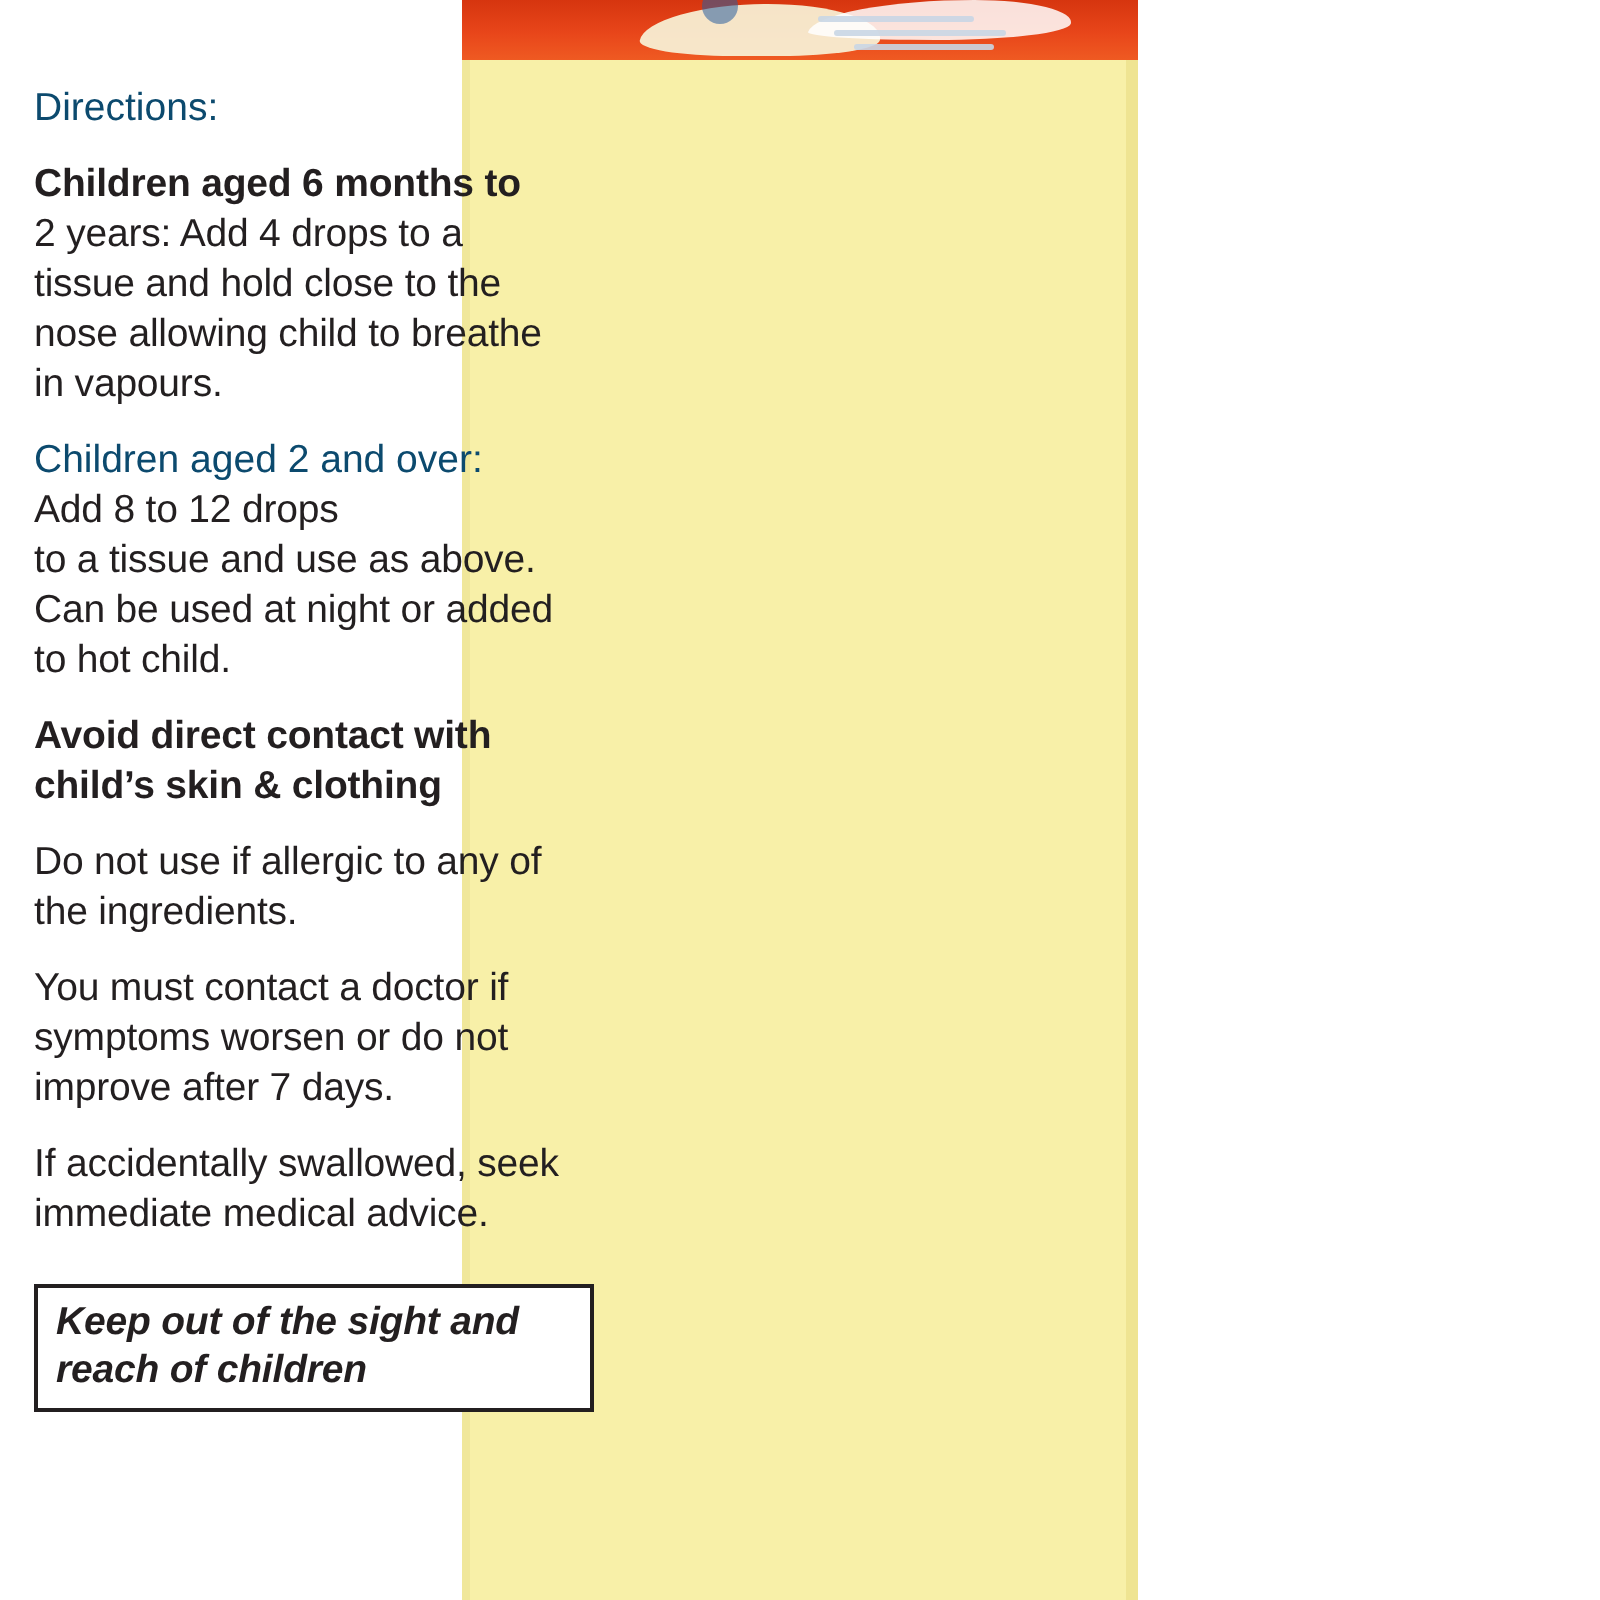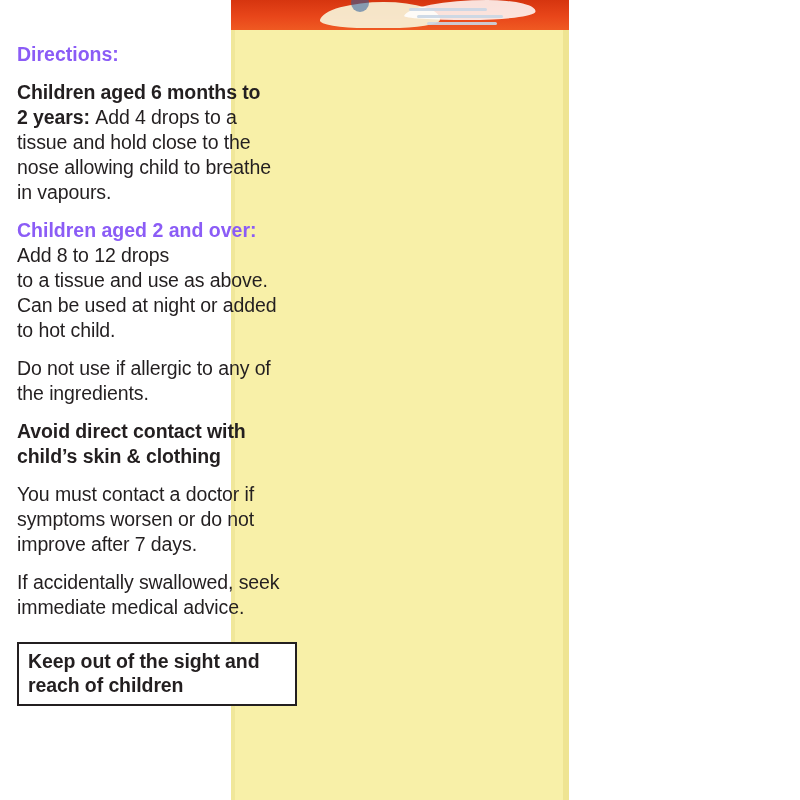--- a/index.html
+++ b/index.html
@@ -109,39 +109,40 @@
     color: #231f20;
     font-size: 19.5px;
     line-height: 25px;
     letter-spacing: -0.1px;
     white-space: pre-wrap;
   }
   .line.bold {
     font-weight: bold;
   }
   .heading {
-    color: #8b5cf6;
+    color: #0c4a6e;
     font-size: 19.5px;
     line-height: 25px;
-    font-weight: bold;
+    font-weight: normal;
   }
   .inline-lead {
-    font-weight: bold;
+    font-weight: normal;
   }
   .boxed {
     margin-top: 22px;
     margin-bottom: 22px;
     border: 2px solid #231f20;
     background: #ffffff;
     padding: 5px 9px 7px 9px;
     width: 258px;
   }
   .boxed .line {
     font-weight: bold;
     line-height: 24px;
+    font-style: italic;
   }
 </style>
 </head>
 <body>
 
 <div class="stage">
 
   <div class="panel">
     <div class="panel-left-edge"></div>
     <div class="panel-right-edge"></div>
@@ -174,27 +175,27 @@
     <div class="block">
       <div class="heading">Children aged 2 and over:</div>
       <div class="line">Add 8 to 12 drops</div>
       <div class="line">to a tissue and use as above.</div>
       <div class="line">Can be used at night or added</div>
       <div class="line">to hot child.</div>
     </div>
 
 
     <div class="block">
+      <div class="line bold">Avoid direct contact with</div>
+      <div class="line bold">child’s skin &amp; clothing</div>
+    </div>
+
+    <div class="block">
       <div class="line">Do not use if allergic to any of</div>
       <div class="line">the ingredients.</div>
-    </div>
-
-    <div class="block">
-      <div class="line bold">Avoid direct contact with</div>
-      <div class="line bold">child’s skin &amp; clothing</div>
     </div>
 
     <div class="block">
       <div class="line">You must contact a doctor if</div>
       <div class="line">symptoms worsen or do not</div>
       <div class="line">improve after 7 days.</div>
     </div>
 
     <div class="block">
       <div class="line">If accidentally swallowed, seek</div>

